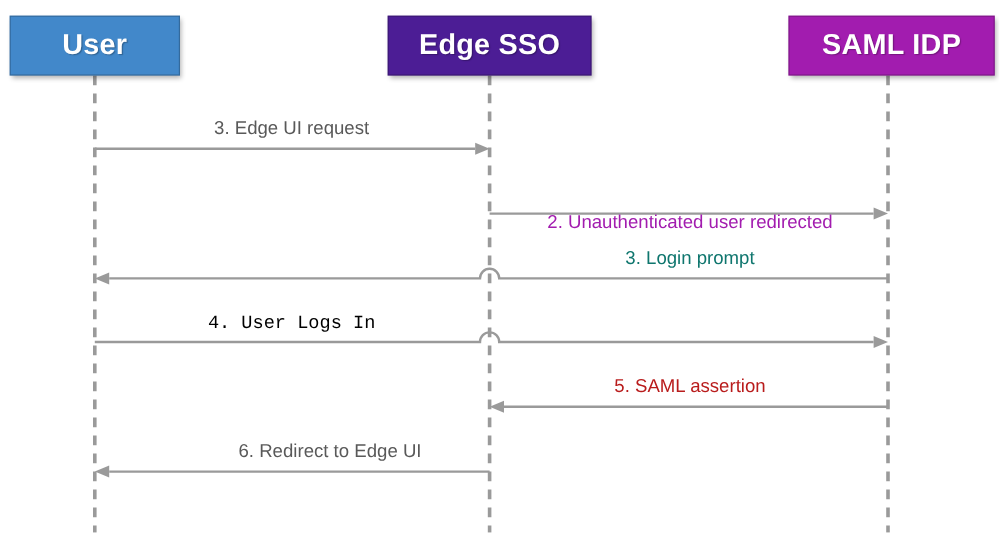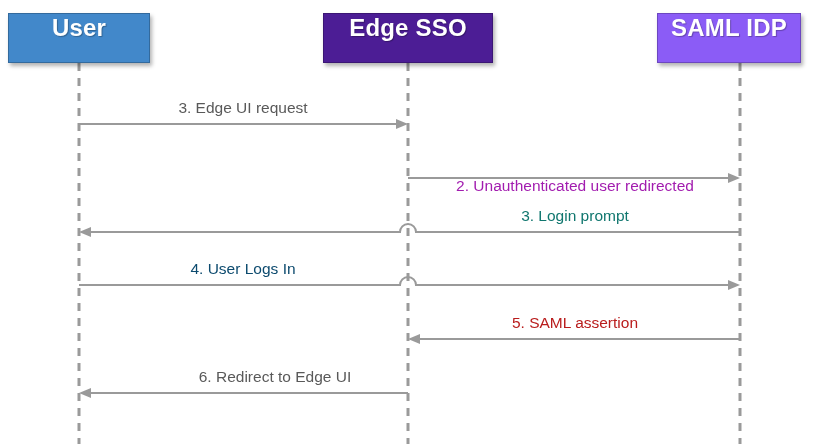--- a/index.html
+++ b/index.html
@@ -23,21 +23,21 @@
     top: 0;
     width: 833px;
     height: 444px;
   }
   .actor-box {
     position: absolute;
     box-sizing: border-box;
     border: 1px solid rgba(0,0,0,0.22);
     box-shadow: 2px 3px 4px rgba(0,0,0,0.30);
     display: flex;
-    align-items: flex-start;
+    align-items: center;
     justify-content: center;
   }
   .actor-label {
     color: #ffffff;
     font-weight: bold;
     font-size: 24px;
     letter-spacing: 0.2px;
     text-shadow: 1px 1px 1px rgba(0,0,0,0.28);
     white-space: nowrap;
     font-family: "Liberation Sans", sans-serif;
@@ -78,26 +78,26 @@
       </g>
   </svg>
 
   <div id="actors-layer">
       <div class="actor-box" style="left: 8px; top: 13px; width: 142px; height: 50px; background: rgb(66, 136, 202);">
         <span class="actor-label">User</span>
       </div>
       <div class="actor-box" style="left: 323px; top: 13px; width: 170px; height: 50px; background: #4c1d95;">
         <span class="actor-label">Edge SSO</span>
       </div>
-      <div class="actor-box" style="left: 657px; top: 13px; width: 144px; height: 50px; background: #8b5cf6;">
+      <div class="actor-box" style="left: 657px; top: 13px; width: 172px; height: 50px; background: #a21caf;">
         <span class="actor-label">SAML IDP</span>
       </div>
     </div>
   <div id="labels-layer">
       <div class="msg-label" style="left: 243px; top: 99px; color: rgb(89, 89, 89);">3. Edge UI request</div>
       <div class="msg-label" style="left: 575px; top: 153px; color: #a21caf; margin-top: 24px;">2. Unauthenticated user redirected</div>
       <div class="msg-label" style="left: 575px; top: 207px; color: #0f766e;">3. Login prompt</div>
-      <div class="msg-label" style="left: 243px; top: 260px; color: #0c4a6e;">4. User Logs In</div>
+      <div class="msg-label" style="left: 243px; top: 260px; color: #000000; font-family: Liberation Mono, monospace;">4. User Logs In</div>
       <div class="msg-label" style="left: 575px; top: 314px; color: #b91c1c;">5. SAML assertion</div>
       <div class="msg-label" style="left: 243px; top: 368px; color: rgb(89, 89, 89); margin-left: 32px;">6. Redirect to Edge UI</div>
     </div>
 
 </div>
 
 </body></html>

